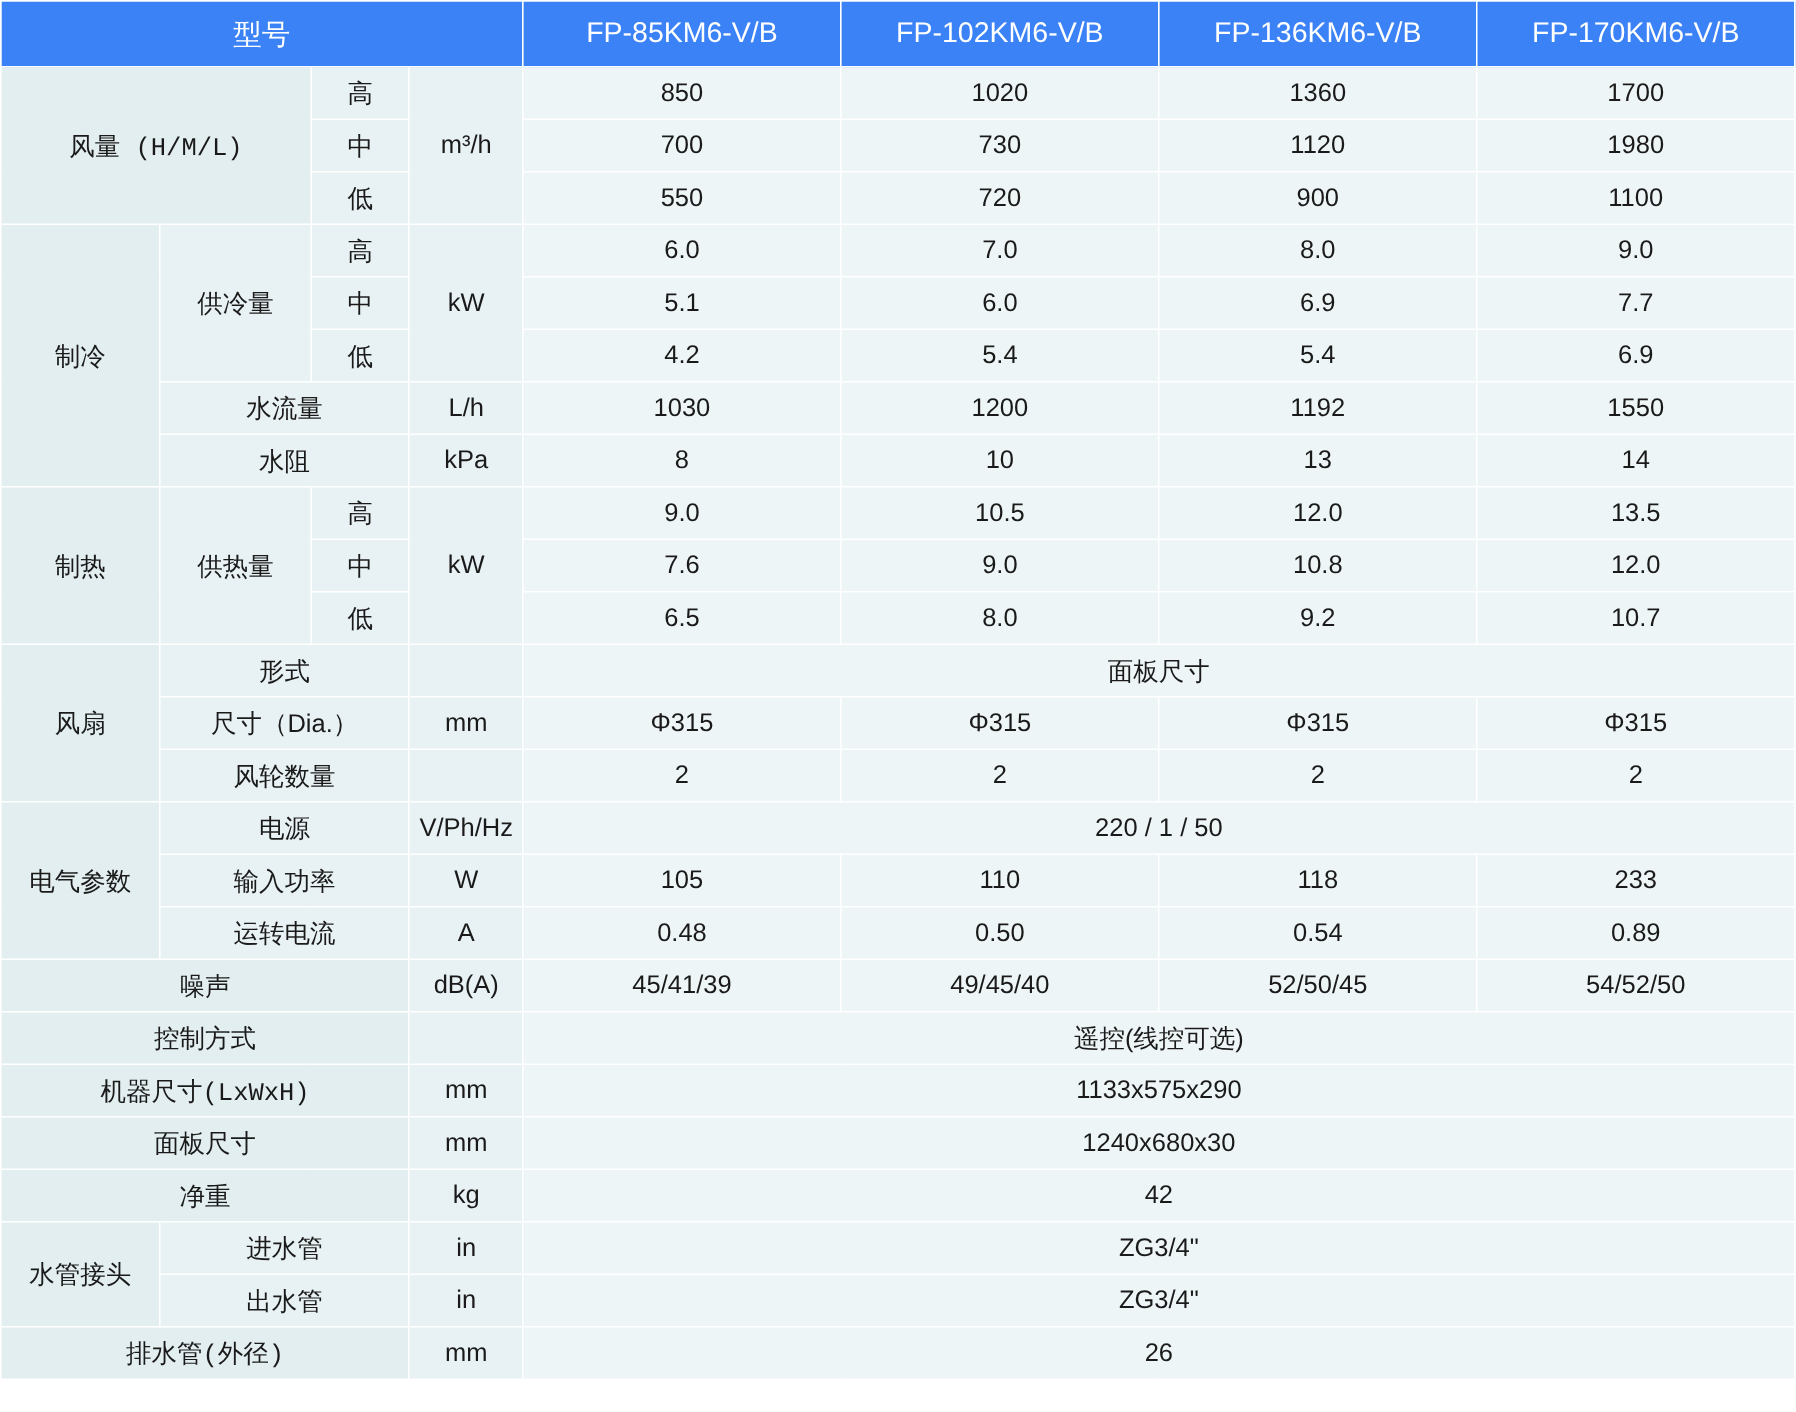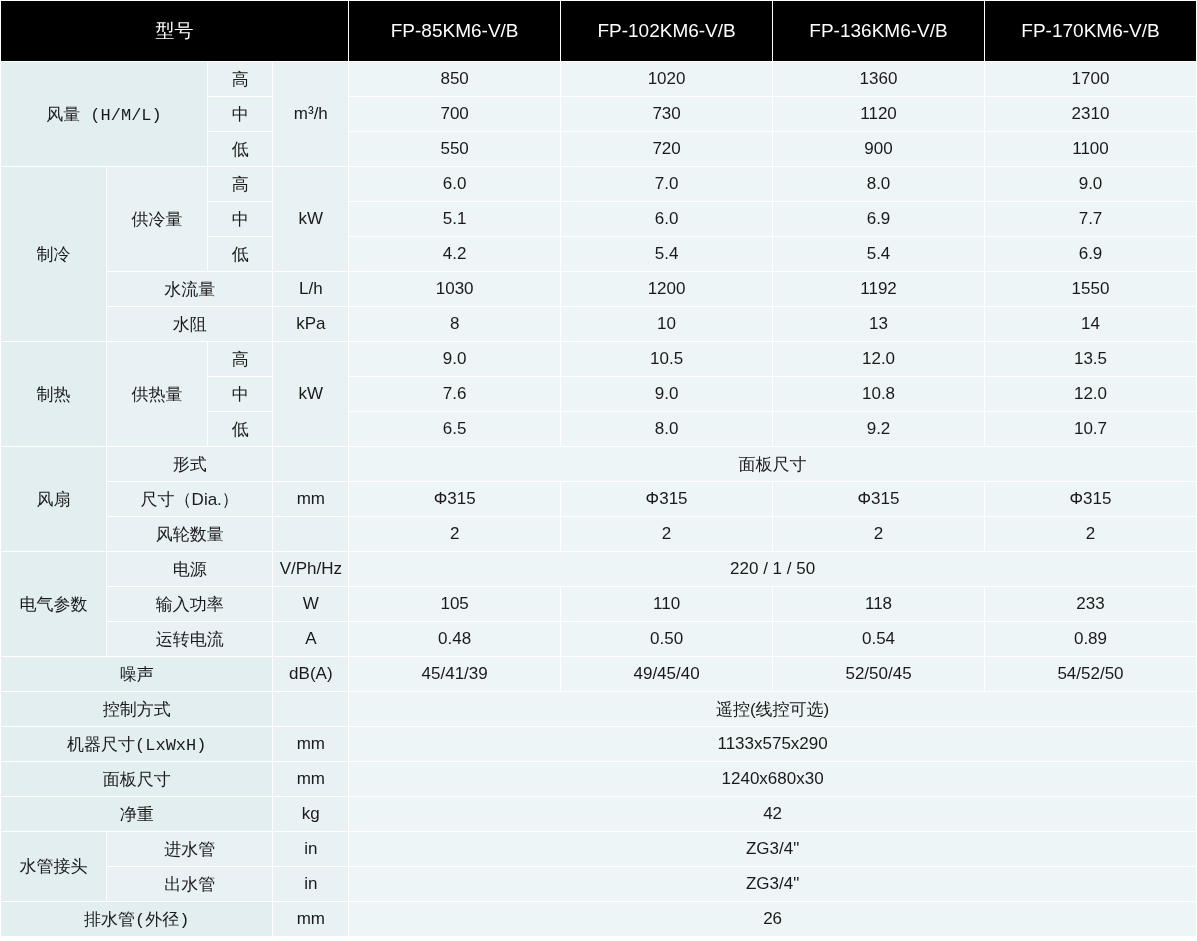--- a/index.html
+++ b/index.html
@@ -24,24 +24,24 @@
     text-align: center;
     vertical-align: middle;
     font-size: 17px;
     color: #1a1a1a;
     font-weight: normal;
     padding: 0;
     height: 35px;
     box-sizing: border-box;
   }
   tr.header-row th {
-    background: #000000;
+    background: #3b82f6;
     color: #ffffff;
     font-size: 19px;
-    height: 61px;
+    height: 44px;
     border: 1px solid #ffffff;
   }
   tr.header-row th.model-head {
     font-size: 19px;
   }
   td.cat {
     background: #e3eef0;
     font-size: 17px;
     font-family: Liberation Mono, monospace;
   }
@@ -94,21 +94,21 @@
     <td class="val">850</td>
     <td class="val">1020</td>
     <td class="val">1360</td>
     <td class="val">1700</td>
   </tr>
   <tr>
     <td class="sub">中</td>
     <td class="val">700</td>
     <td class="val">730</td>
     <td class="val">1120</td>
-    <td class="val">2310</td>
+    <td class="val">1980</td>
   </tr>
   <tr>
     <td class="sub">低</td>
     <td class="val">550</td>
     <td class="val">720</td>
     <td class="val">900</td>
     <td class="val">1100</td>
   </tr>
 
   <tr>

